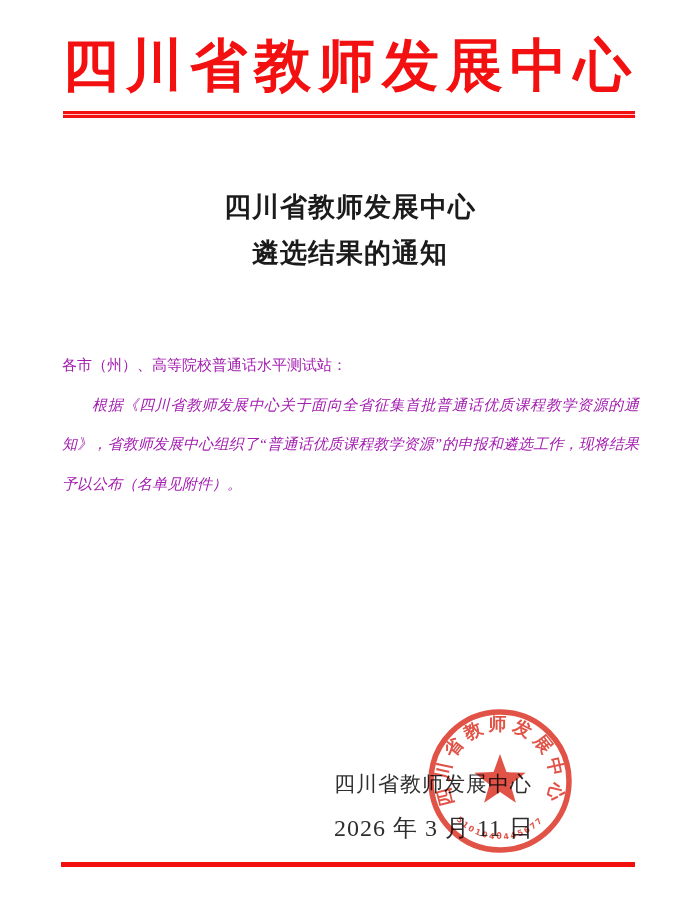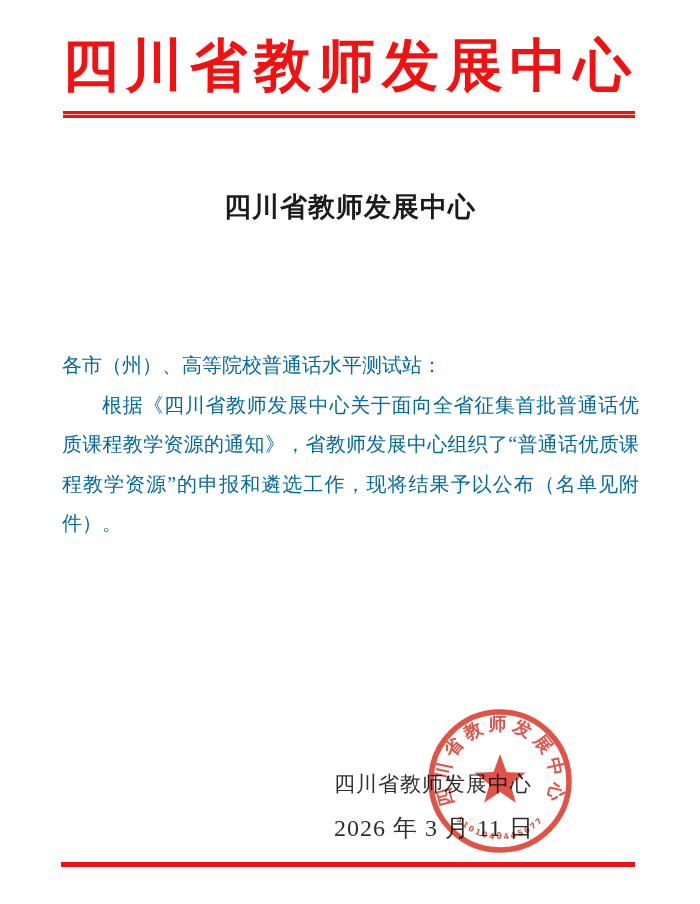--- a/index.html
+++ b/index.html
@@ -33,25 +33,25 @@
   
   .doc-title{
     position:absolute;top:184px;left:0;width:700px;
     text-align:center;color:#1b1b1b;
     font-size:27px;font-weight:bold;line-height:46px;
     letter-spacing:1px;
   }
   
   .body-text{
     position:absolute;top:346px;left:62px;width:577px;
-    color:#0369a1;font-size:20px;line-height:39.5px;
+    color:#a21caf;font-size:15px;line-height:39.5px;
     text-align:justify;
   }
   .salutation{text-indent:0;}
-  .para{text-indent:2em;}
+  .para{text-indent:2em;font-style:italic;}
   
   .signature{
     position:absolute;top:770px;right:112px;
     color:#2e2e2e;font-size:21px;letter-spacing:1px;white-space:nowrap;
   }
   .doc-date{
     position:absolute;top:812px;right:110px;
     color:#2e2e2e;font-size:24px;letter-spacing:1px;white-space:nowrap;
   }
   
@@ -80,20 +80,21 @@
 <body>
 
 <div class="page">
 
   <div class="letterhead">四川省教师发展中心</div>
 
   <div class="rule-top"></div>
 
   <div class="doc-title">
     <div>四川省教师发展中心</div>
+    <div>遴选结果的通知</div>
   </div>
 
   <div class="body-text">
     <div class="salutation">各市（州）、高等院校普通话水平测试站：</div>
     <div class="para">根据《四川省教师发展中心关于面向全省征集首批普通话优质课程教学资源的通知》，省教师发展中心组织了“普通话优质课程教学资源”的申报和遴选工作，现将结果予以公布（名单见附件）。</div>
   </div>
 
   <div class="signature">四川省教师发展中心</div>
 
   <div class="doc-date">2026 年 3 月 11 日</div>

